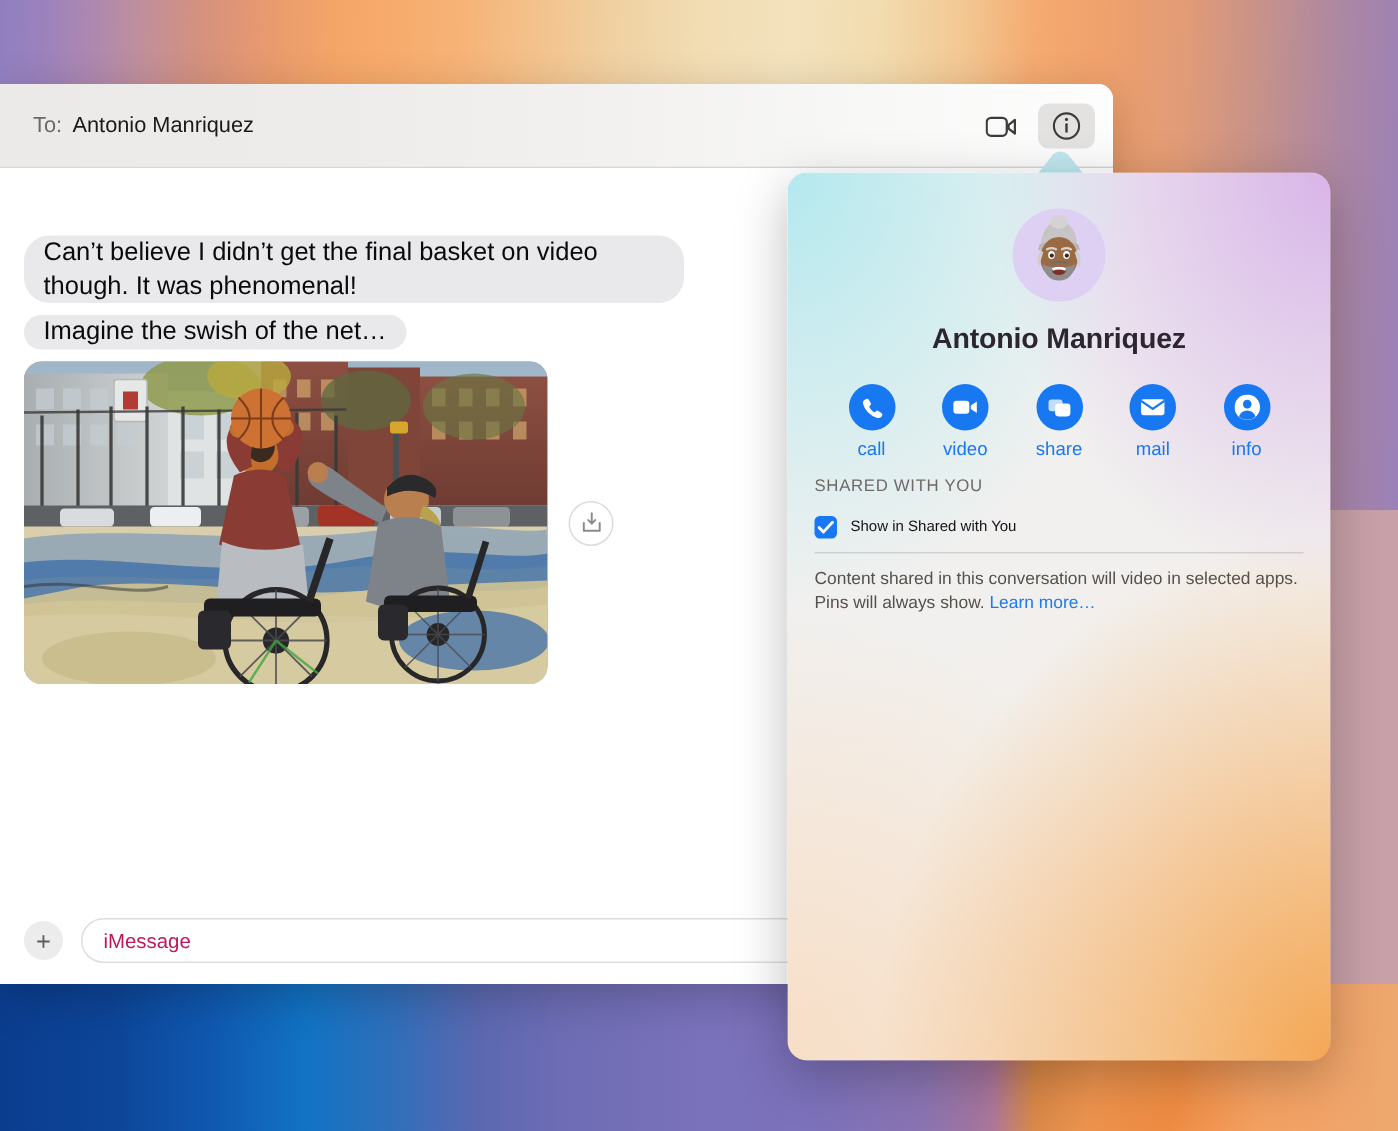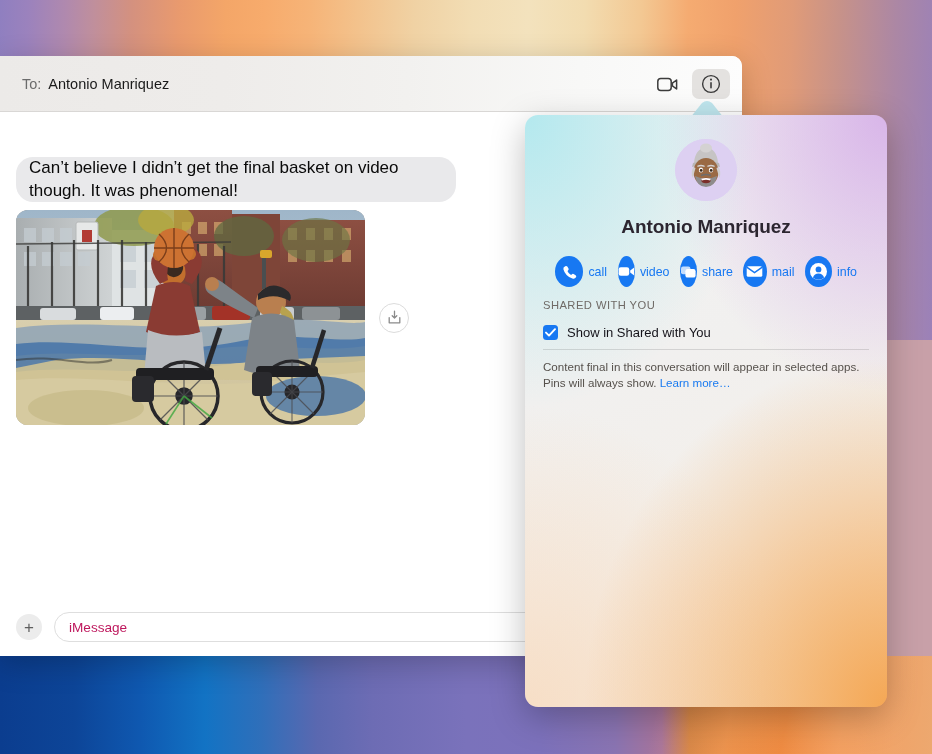--- a/index.html
+++ b/index.html
@@ -143,21 +143,21 @@
     text-align:center; margin-top:15px;
     font-size:19px; font-weight:bold; color:#2c2630; letter-spacing:-0.1px;
   }
 
   
   #actions-row {
     display:flex; justify-content:space-between;
     padding:18px 14px 0 14px;
   }
   .action {
-    display:flex; align-items:center; gap:5px; width:52px;
+    display:flex; flex-direction:column; align-items:center; gap:5px; width:52px;
   }
   .action-circle {
     width:31px; height:31px; border-radius:50%; background:#1778f2;
     display:flex; align-items:center; justify-content:center;
   }
   .action-label { font-size:12.4px; color:#1778f2; }
 
   
   .sep { height:1px; background:rgba(0,0,0,0.12); margin:0 2px; }
   .link-row {
@@ -175,21 +175,21 @@
   }
   .cb {
     width:15px; height:15px; border-radius:3.5px; flex:none;
     background:rgba(160,140,120,0.33);
     border:1px solid rgba(120,100,80,0.12);
   }
   .cb.checked {
     background:#1778f2; border:none;
     display:flex; align-items:center; justify-content:center;
   }
-  .check-label { font-size:13px; color:#15131a; }
+  .check-label { font-size:10px; color:#15131a; }
 
   .footnote {
     padding:9px 2px 12px 2px; font-size:11.6px; line-height:1.35; color:#56514c;
   }
   .footnote a { color:#1a7af0; text-decoration:none; }
 
   .bottom-rows { margin-top:8px; }
 </style>
 </head>
 <body>
@@ -227,20 +227,23 @@
   <div id="conversation">
 
     <div class="msg-row out">
       <div class="bubble out">Thanks</div>
     </div>
 
     <div class="msg-row in">
       <div class="bubble in">Can’t believe I didn’t get the final basket on video though. It was phenomenal!</div>
     </div>
 
+    <div class="msg-row in">
+      <div class="bubble in">Imagine the swish of the net…</div>
+    </div>
 
     <div id="photo-row">
       <div id="photo">
         <svg viewBox="0 0 349 215" preserveAspectRatio="xMidYMid slice" aria-hidden="true">
           <defs>
             <linearGradient id="skyg" x1="0" y1="0" x2="0" y2="1">
               <stop offset="0" stop-color="#9fb6c9"></stop>
                 <stop offset="1" stop-color="#c8d3dc"></stop>
             </linearGradient>
             <linearGradient id="bldg1" x1="0" y1="0" x2="1" y2="0">
@@ -507,18 +510,18 @@
         <svg width="11" height="9" viewBox="0 0 11 9" aria-hidden="true">
           <path d="M1 4.6 L4 7.6 L10 1.2" fill="none" stroke="#fff" stroke-width="1.9" stroke-linecap="round" stroke-linejoin="round"></path>
         </svg>
       </div>
       <div class="check-label">Show in Shared with You</div>
     </div>
 
     <div class="sep"></div>
 
     <div class="footnote">
-      <span>Content final in this conversation will appear in selected apps. Pins will always show. </span><a href="#">Learn more…</a>
+      <span>Content shared in this conversation will video in selected apps. Pins will always show. </span><a href="#">Learn more…</a>
     </div>
 
 
   </div>
 </div>
 
 </body></html>

